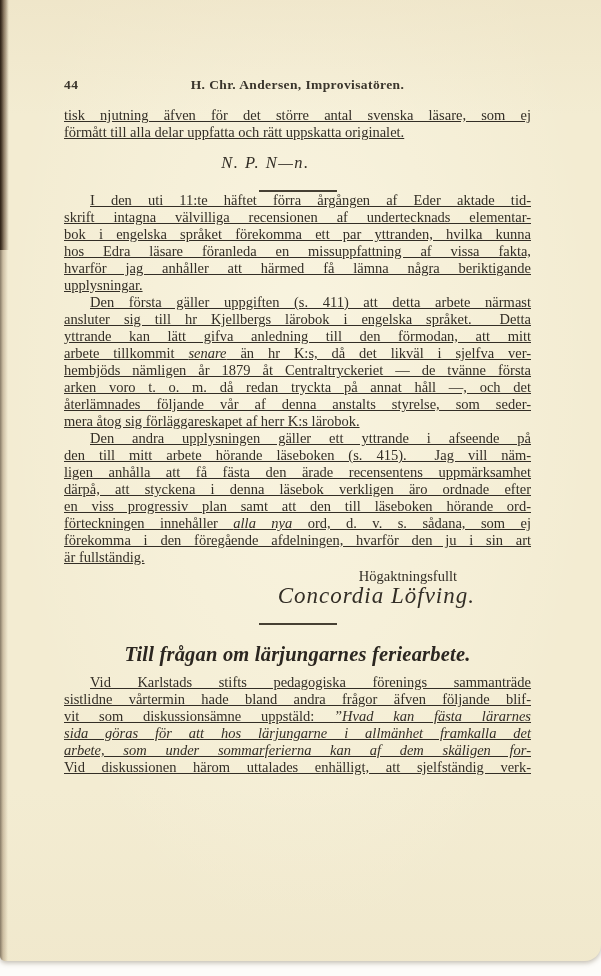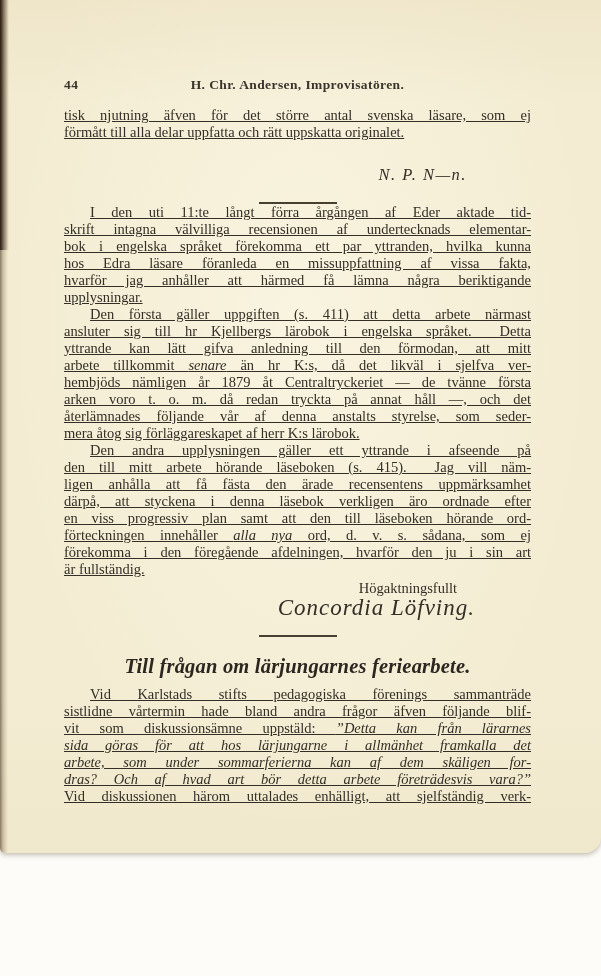--- a/index.html
+++ b/index.html
@@ -4,21 +4,21 @@
 <style>
   html,body { margin:0; padding:0; }
   body {
     width:601px; height:976px;
     background:#fdfcf9;
     font-family:"Liberation Serif","DejaVu Serif",serif;
     overflow:hidden;
   }
   .page {
     position:relative;
-    width:601px; height:853px;
+    width:601px; height:961px;
     background:var(--paper,#f3ecd2);
     background-image:
       linear-gradient(180deg, rgba(236,225,195,.55) 0%, rgba(248,242,220,0) 12%, rgba(248,242,220,0) 82%, rgba(238,229,200,.5) 100%),
       radial-gradient(ellipse at 50% 38%, rgba(255,252,238,.5) 0%, rgba(255,252,238,0) 70%);
     color:var(--ink,#332e26);
     border-radius:0 0 16px 5px;
     box-shadow:0 2px 5px rgba(90,75,45,.35);
     overflow:hidden;
   }
   .edge-left {
@@ -39,21 +39,21 @@
   .running { position:absolute; left:0; right:0; text-align:center; }
 
   .para { margin:0;text-decoration:underline; }
   .line { font-size:14.5px; line-height:17px; white-space:normal; }
   .line.j { text-align:justify; text-align-last:justify; }
   .line.ind { text-indent:26px; }
   .line em { font-style:italic; }
 
   [data-name="intro-continuation"] { margin-top:13px; }
 
-  .signature { margin-top:24px; padding-right:64px; text-align:right;
+  .signature { margin-top:12px; padding-right:64px; text-align:center;
                font-style:italic; font-size:16.5px; line-height:20px; letter-spacing:1.5px; }
 
   .divider { width:78px; height:2px; background:#464033; margin:17px auto 0; }
 
   .heading { text-align:center; font-weight:bold; font-size:20.5px; line-height:24px;
              letter-spacing:.2px; color:#2b2620; }
   [data-name="letter-heading"]  { margin-top:16px; margin-bottom:11px; }
   [data-name="article-heading"] { margin-top:17px; margin-bottom:8px;font-style:italic; }
 
   .closing { margin-top:2px; text-align:right; }
@@ -74,21 +74,21 @@
       <span class="running" data-name="running-title">H. Chr. Andersen, Improvisatören.</span>
     </div>
     <div data-name="page-body" id="page-body">
         <div class="para" data-name="intro-continuation">
           <div class="line j" data-name="text-line"><span data-name="text-segment">tisk njutning äfven för det större antal svenska läsare, som ej</span></div>
           <div class="line" data-name="text-line"><span data-name="text-segment">förmått till alla delar uppfatta och rätt uppskatta originalet.</span></div>
         </div>
         <div class="signature" data-name="reviewer-signature">N. P. N—n.</div>
         <div class="divider" data-name="divider-top"></div>
         <div class="para" data-name="letter-paragraph-1">
-          <div class="line j ind" data-name="text-line"><span data-name="text-segment">I den uti 11:te långt förra årgången af Eder aktade tid-</span></div>
+          <div class="line j ind" data-name="text-line"><span data-name="text-segment">I den uti 11:te häftet förra årgången af Eder aktade tid-</span></div>
           <div class="line j" data-name="text-line"><span data-name="text-segment">skrift intagna välvilliga recensionen af undertecknads elementar-</span></div>
           <div class="line j" data-name="text-line"><span data-name="text-segment">bok i engelska språket förekomma ett par yttranden, hvilka kunna</span></div>
           <div class="line j" data-name="text-line"><span data-name="text-segment">hos Edra läsare föranleda en missuppfattning af vissa fakta,</span></div>
           <div class="line j" data-name="text-line"><span data-name="text-segment">hvarför jag anhåller att härmed få lämna några beriktigande</span></div>
           <div class="line" data-name="text-line"><span data-name="text-segment">upplysningar.</span></div>
         </div>
         <div class="para" data-name="letter-paragraph-2">
           <div class="line j ind" data-name="text-line"><span data-name="text-segment">Den första gäller uppgiften (s. 411) att detta arbete närmast</span></div>
           <div class="line j" data-name="text-line"><span data-name="text-segment">ansluter sig till hr Kjellbergs lärobok i engelska språket.&nbsp; Detta</span></div>
           <div class="line j" data-name="text-line"><span data-name="text-segment">yttrande kan lätt gifva anledning till den förmodan, att mitt</span></div>
@@ -110,21 +110,20 @@
         </div>
         <div class="closing" data-name="letter-closing">
           <div class="closing-line" data-name="closing-salutation">Högaktningsfullt</div>
           <div class="closing-line" data-name="author-signature">Concordia Löfving.</div>
         </div>
         <div class="divider" data-name="divider-middle"></div>
         <div class="heading" data-name="article-heading">Till frågan om lärjungarnes feriearbete.</div>
         <div class="para" data-name="article-paragraph-1">
           <div class="line j ind" data-name="text-line"><span data-name="text-segment">Vid Karlstads stifts pedagogiska förenings sammanträde</span></div>
           <div class="line j" data-name="text-line"><span data-name="text-segment">sistlidne vårtermin hade bland andra frågor äfven följande blif-</span></div>
-          <div class="line j" data-name="text-line"><span data-name="text-segment">vit som diskussionsämne uppstäld: </span><em data-name="italic-text">”Detta kan från lärarnes</em></div>
+          <div class="line j" data-name="text-line"><span data-name="text-segment">vit som diskussionsämne uppstäld: </span><em data-name="italic-text">”Hvad kan fästa lärarnes</em></div>
           <div class="line j" data-name="text-line"><em data-name="italic-text">sida göras för att hos lärjungarne i allmänhet framkalla det</em></div>
           <div class="line j" data-name="text-line"><em data-name="italic-text">arbete, som under sommarferierna kan af dem skäligen for-</em></div>
-          <div class="line j" data-name="text-line"><em data-name="italic-text">dras? Och af hvad art bör detta arbete företrädesvis vara?”</em></div>
           <div class="line j" data-name="text-line"><span data-name="text-segment">Vid diskussionen härom uttalades enhälligt, att sjelfständig verk-</span></div>
         </div>
       </div>
   </div>
 </div>
 
 </body></html>

